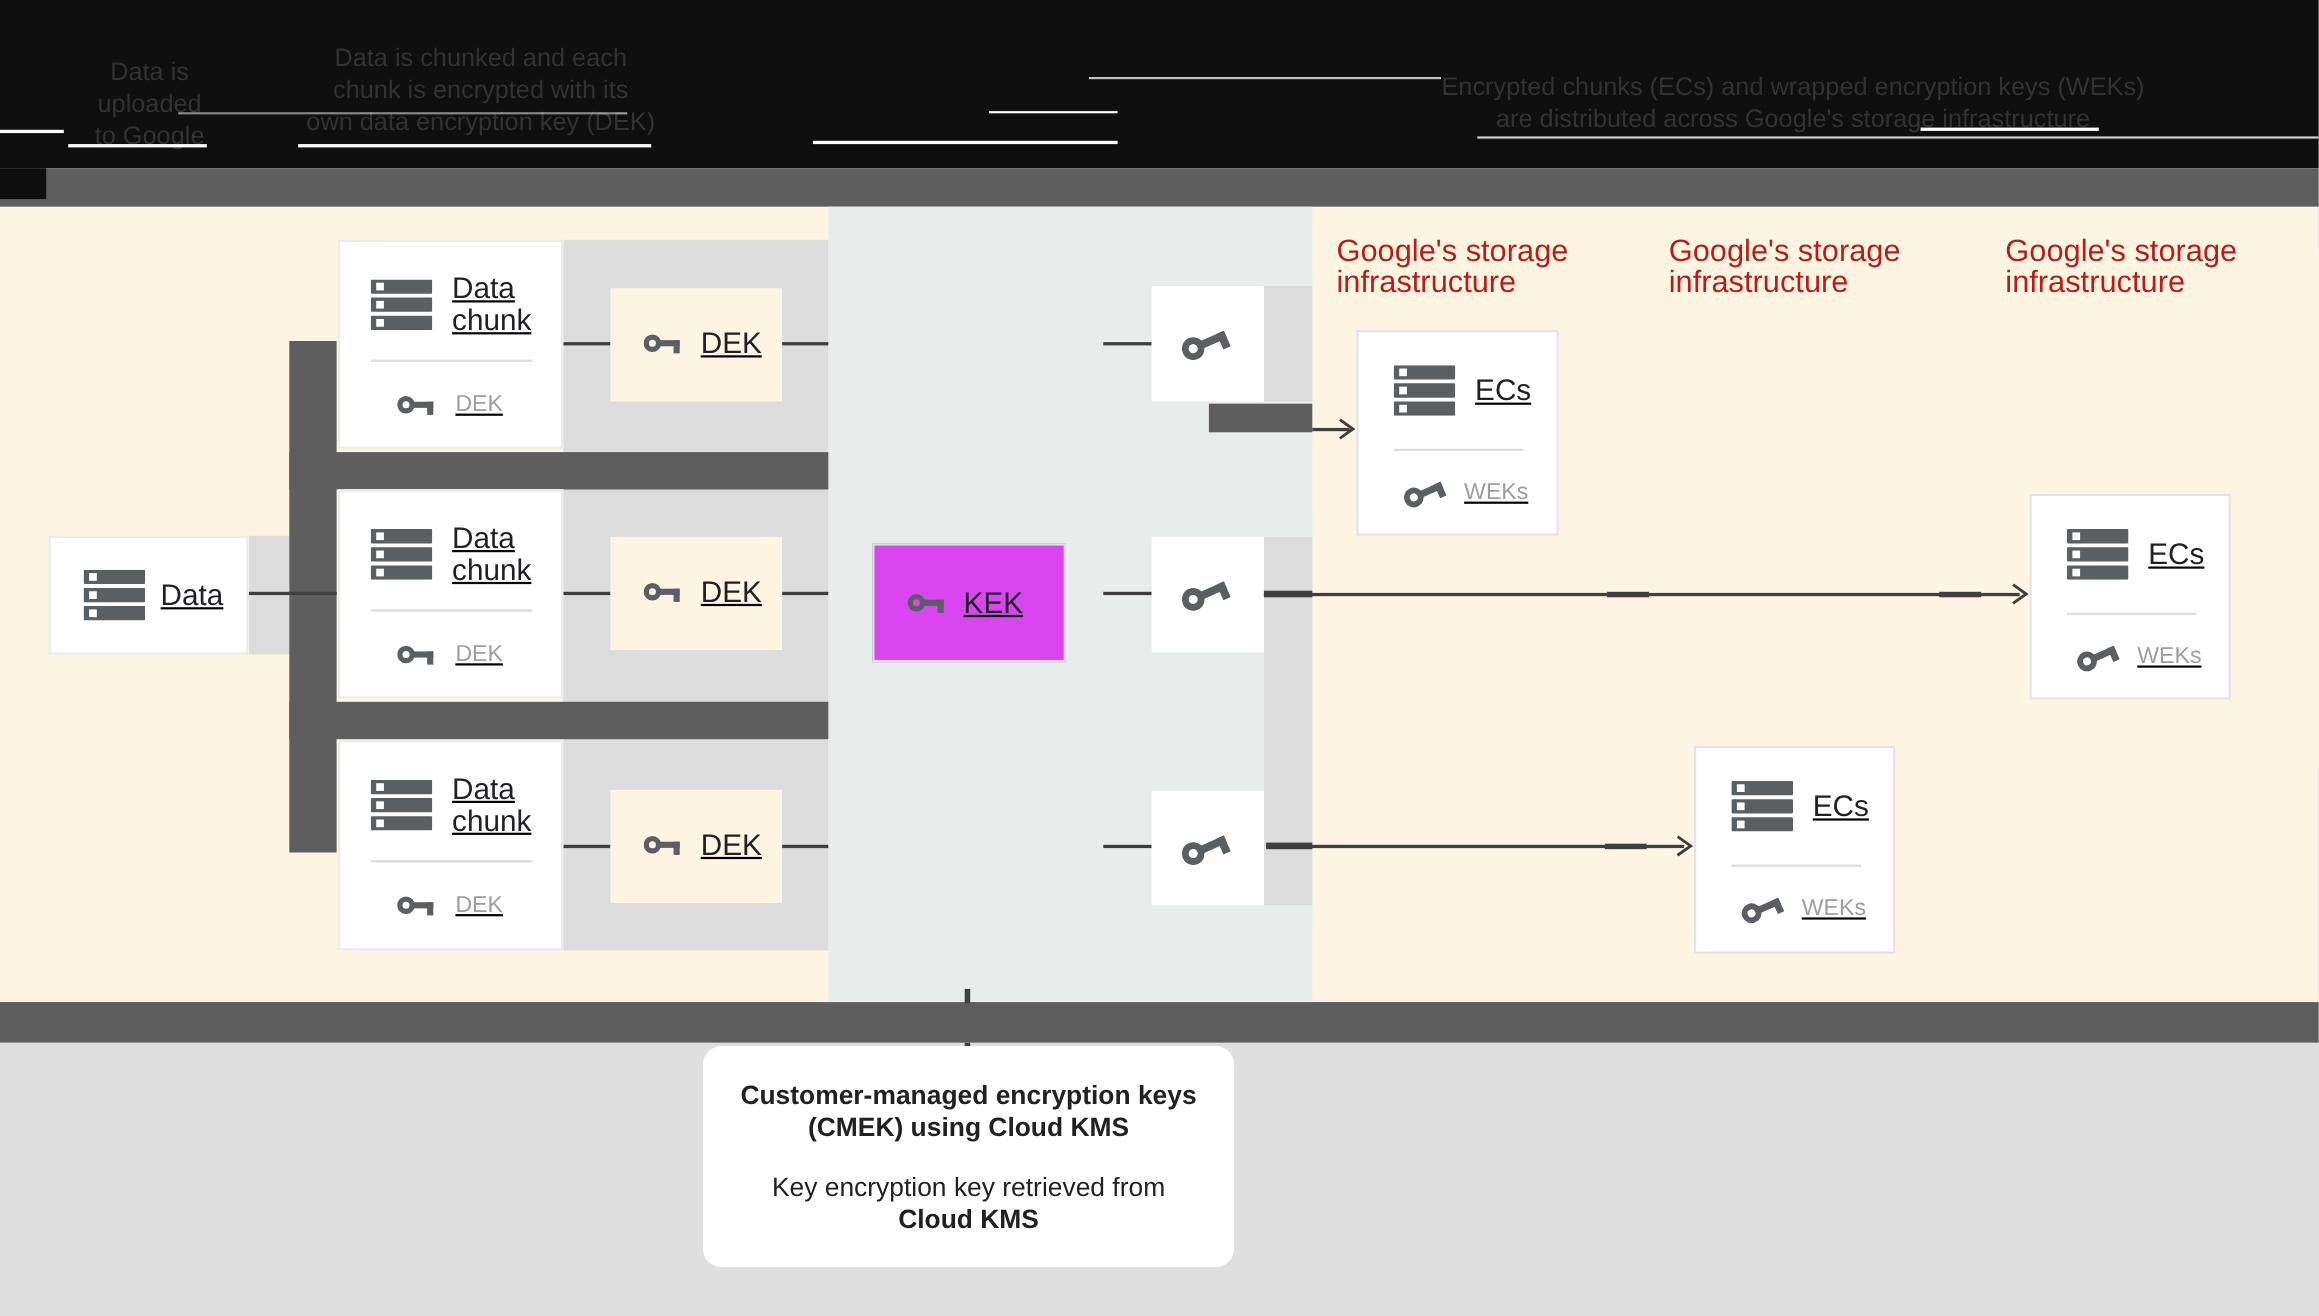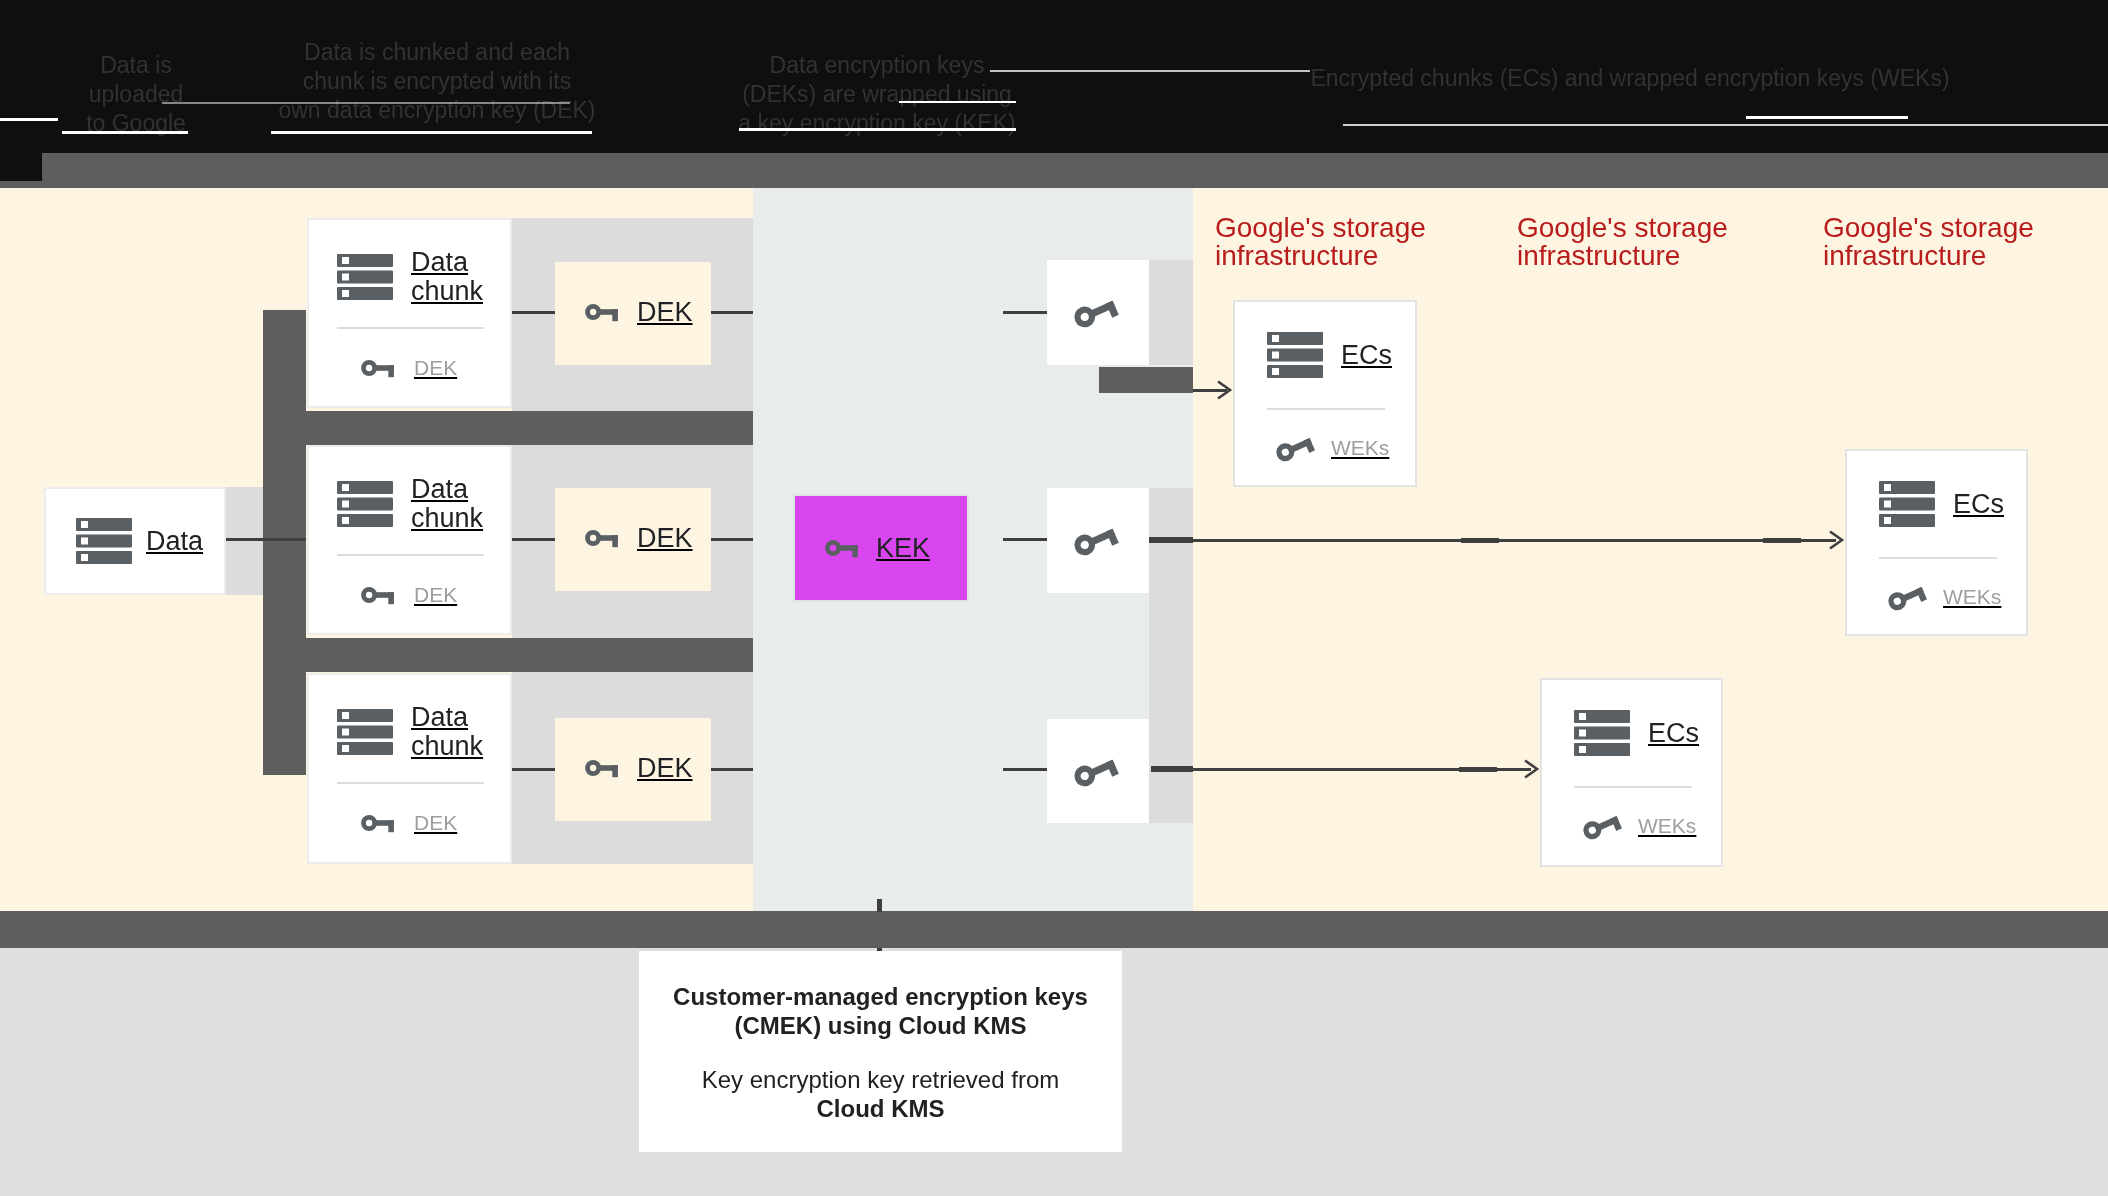--- a/index.html
+++ b/index.html
@@ -52,27 +52,23 @@
   <div class="b cap" style="left:16px;top:51px;width:240px;">
     <div>Data is</div>
     <div>uploaded</div>
     <div>to Google</div>
   </div>
   <div class="b cap" style="left:272px;top:38px;width:330px;">
     <div>Data is chunked and each</div>
     <div>chunk is encrypted with its</div>
     <div>own data encryption key (DEK)</div>
   </div>
-  <div class="b cap" style="left:712px;top:51px;width:330px;">
-    <div>Data encryption keys</div>
-    <div>(DEKs) are wrapped using</div>
-    <div>a key encryption key (KEK)</div>
-  </div>
   <div class="b cap" style="left:1260px;top:64px;width:740px;">
     <div>Encrypted chunks (ECs) and wrapped encryption keys (WEKs)</div>
+    <div>are distributed across Google's storage infrastructure</div>
   </div>
 
   <div class="b wline" style="left:0;top:118px;width:58px;height:3px;"></div>
   <div class="b wline" style="left:62px;top:131px;width:126px;height:3px;"></div>
   <div class="b wline" style="left:271px;top:131px;width:321px;height:3px;"></div>
   <div class="b wline" style="left:162px;top:102px;width:408px;height:2px;opacity:.5;"></div>
   <div class="b wline" style="left:899px;top:101px;width:117px;height:2px;"></div>
   <div class="b wline" style="left:739px;top:128px;width:277px;height:3px;"></div>
   <div class="b wline" style="left:990px;top:70px;width:320px;height:2px;opacity:.75;"></div>
   <div class="b wline" style="left:1746px;top:116px;width:162px;height:3px;"></div>
@@ -391,21 +387,21 @@
             <rect x="16" y="11.5" width="25" height="7" fill="currentColor"></rect>
             <rect x="34" y="11.5" width="7" height="15" fill="currentColor"></rect>
           </svg>
       </span>
       <span class="sub">WEKs</span>
     </div>
   </div>
 
   <div class="b line" style="left:877px;top:899px;width:5px;height:13px;"></div>
   <div class="b line" style="left:877px;top:948px;width:5px;height:6px;"></div>
-  <div class="b cmekbox" style="left:639px;top:951px;width:483px;height:201px;">
+  <div class="b cmekbox" style="left:639px;top:951px;width:483px;height:201px;border-radius:17px;">
     <div class="foot" style="position:absolute;left:0;top:31px;width:100%;">
       <div class="bold">Customer-managed encryption keys</div>
       <div class="bold">(CMEK) using Cloud KMS</div>
       <div style="height:25px;"></div>
       <div>Key encryption key retrieved from</div>
       <div class="bold">Cloud KMS</div>
     </div>
   </div>
 
 </div>

